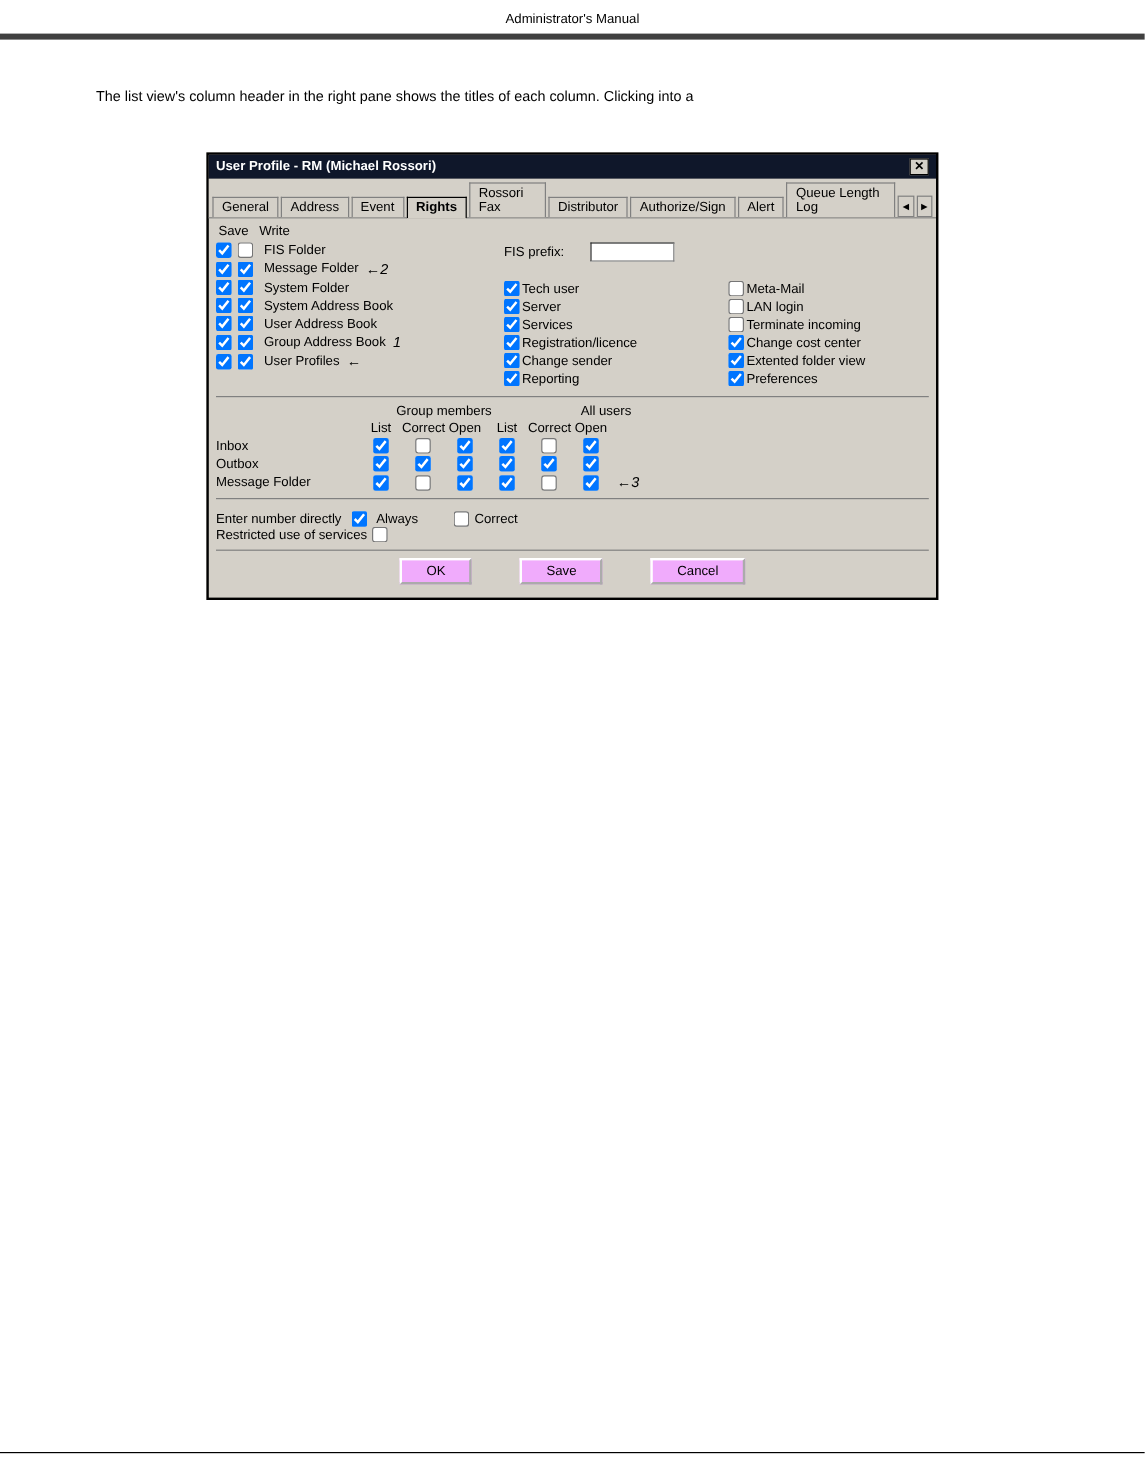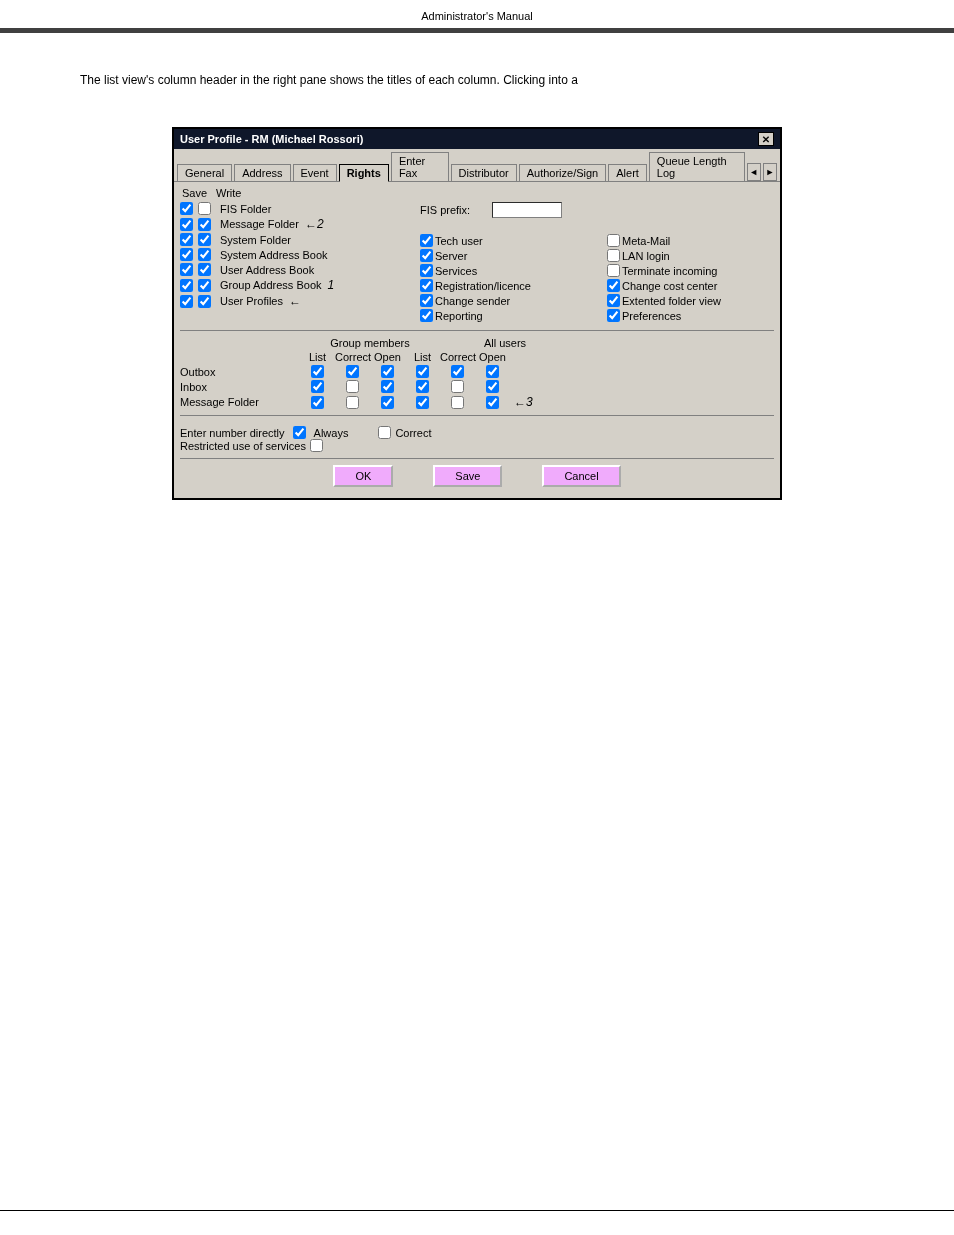--- a/index.html
+++ b/index.html
@@ -344,21 +344,21 @@
       <div class="dialog-titlebar">
         <span class="dialog-title-text">User Profile - RM (Michael Rossori)</span>
         <span class="dialog-close-btn">✕</span>
       </div>
 
       <div class="tabs-bar">
         <div class="tab"><span>General</span></div>
         <div class="tab"><span>Address</span></div>
         <div class="tab"><span>Event</span></div>
         <div class="tab active"><span>Rights</span></div>
-        <div class="tab"><span>Enter Fax</span></div>
+        <div class="tab"><span>Rossori Fax</span></div>
         <div class="tab"><span>Distributor</span></div>
         <div class="tab"><span>Authorize/Sign</span></div>
         <div class="tab"><span>Alert</span></div>
         <div class="tab"><span>Queue Length Log</span></div>
         <div class="tab-nav-btn">◄</div>
         <div class="tab-nav-btn">►</div>
       </div>
 
       <div class="dialog-inner-body">
 
@@ -523,57 +523,57 @@
           <div class="col-labels">
             <span class="col-lbl">List</span>
             <span class="col-lbl">Correct</span>
             <span class="col-lbl">Open</span>
             <span class="col-lbl">List</span>
             <span class="col-lbl">Correct</span>
             <span class="col-lbl">Open</span>
           </div>
 
           <div class="perm-row">
+            <span class="perm-name">Inbox</span>
+            <div class="perm-cb">
+                <input type="checkbox" checked="" style="">
+              </div>
+            <div class="perm-cb">
+                <input type="checkbox" style="">
+              </div>
+            <div class="perm-cb">
+                <input type="checkbox" checked="" style="">
+              </div>
+            <div class="perm-cb">
+                <input type="checkbox" checked="" style="">
+              </div>
+            <div class="perm-cb">
+                <input type="checkbox" style="">
+              </div>
+            <div class="perm-cb">
+                <input type="checkbox" checked="" style="">
+              </div>
+          </div>
+
+          <div class="perm-row">
             <span class="perm-name">Outbox</span>
             <div class="perm-cb">
                 <input type="checkbox" checked="" style="">
               </div>
             <div class="perm-cb">
                 <input type="checkbox" checked="" style="">
               </div>
             <div class="perm-cb">
                 <input type="checkbox" checked="" style="">
               </div>
             <div class="perm-cb">
                 <input type="checkbox" checked="" style="">
               </div>
             <div class="perm-cb">
                 <input type="checkbox" checked="" style="">
-              </div>
-            <div class="perm-cb">
-                <input type="checkbox" checked="" style="">
-              </div>
-          </div>
-
-          <div class="perm-row">
-            <span class="perm-name">Inbox</span>
-            <div class="perm-cb">
-                <input type="checkbox" checked="" style="">
-              </div>
-            <div class="perm-cb">
-                <input type="checkbox" style="">
-              </div>
-            <div class="perm-cb">
-                <input type="checkbox" checked="" style="">
-              </div>
-            <div class="perm-cb">
-                <input type="checkbox" checked="" style="">
-              </div>
-            <div class="perm-cb">
-                <input type="checkbox" style="">
               </div>
             <div class="perm-cb">
                 <input type="checkbox" checked="" style="">
               </div>
           </div>
 
           <div class="perm-row">
             <span class="perm-name">Message Folder</span>
             <div class="perm-cb">
                 <input type="checkbox" checked="" style="">

